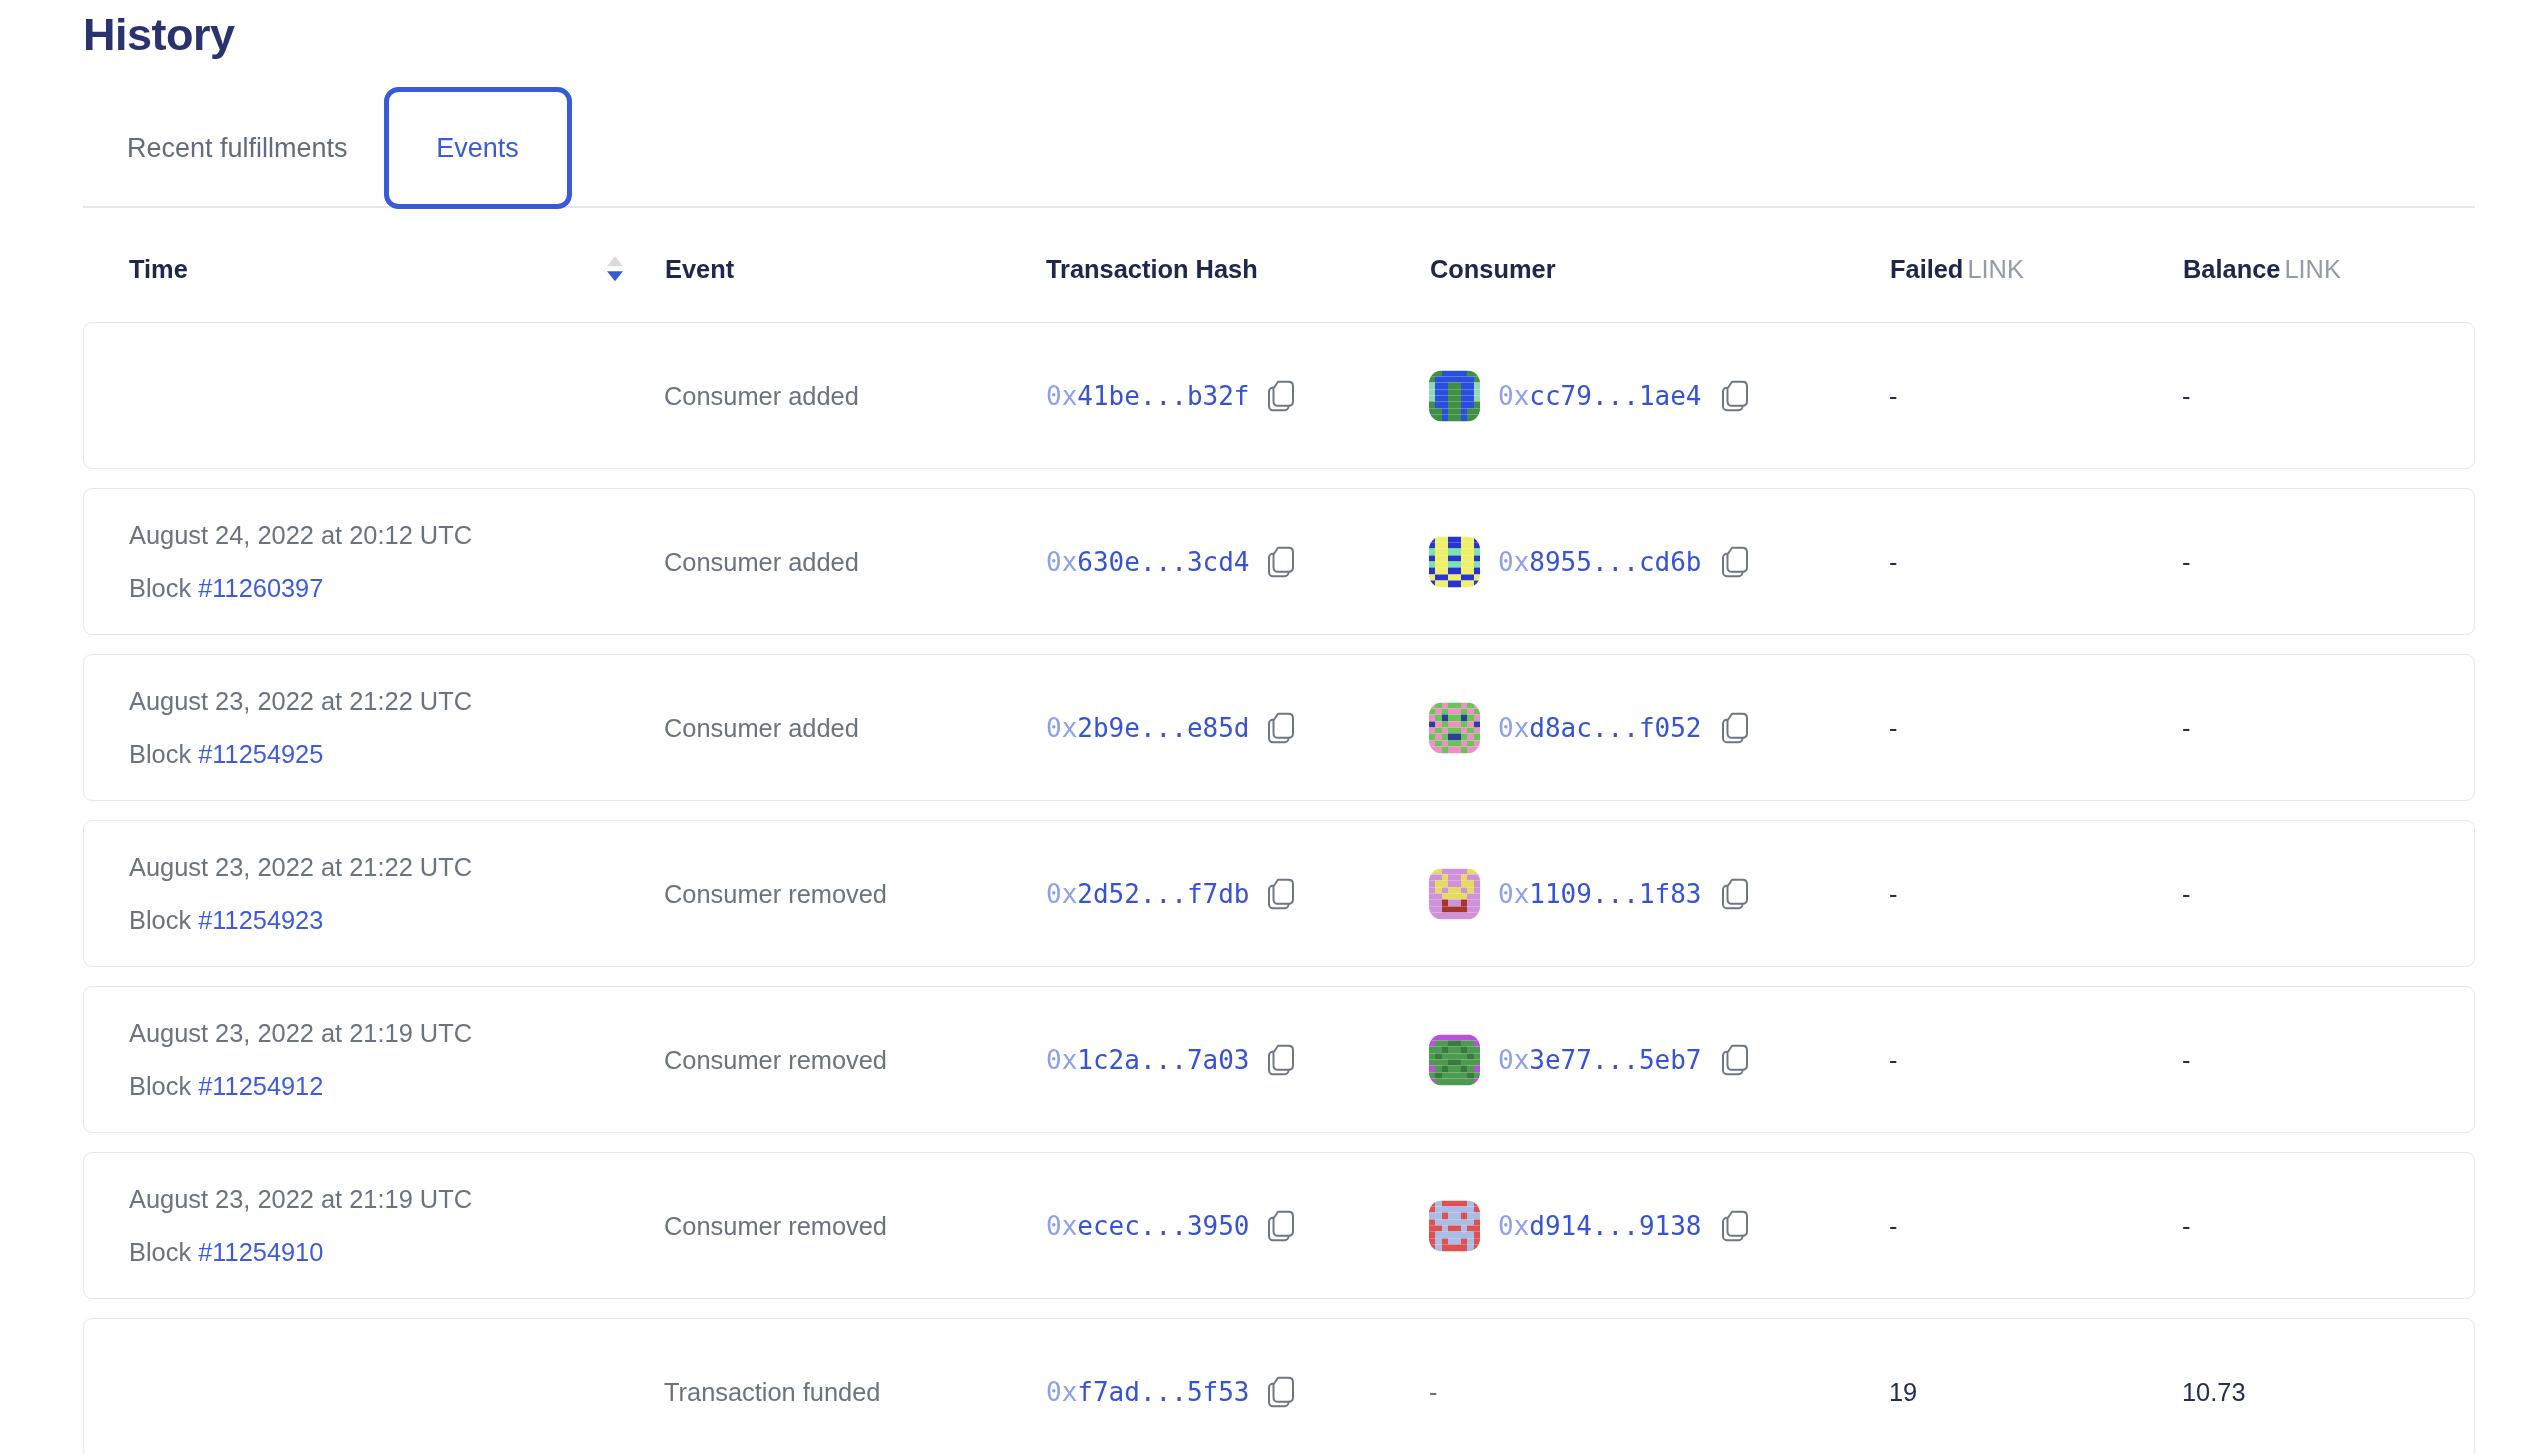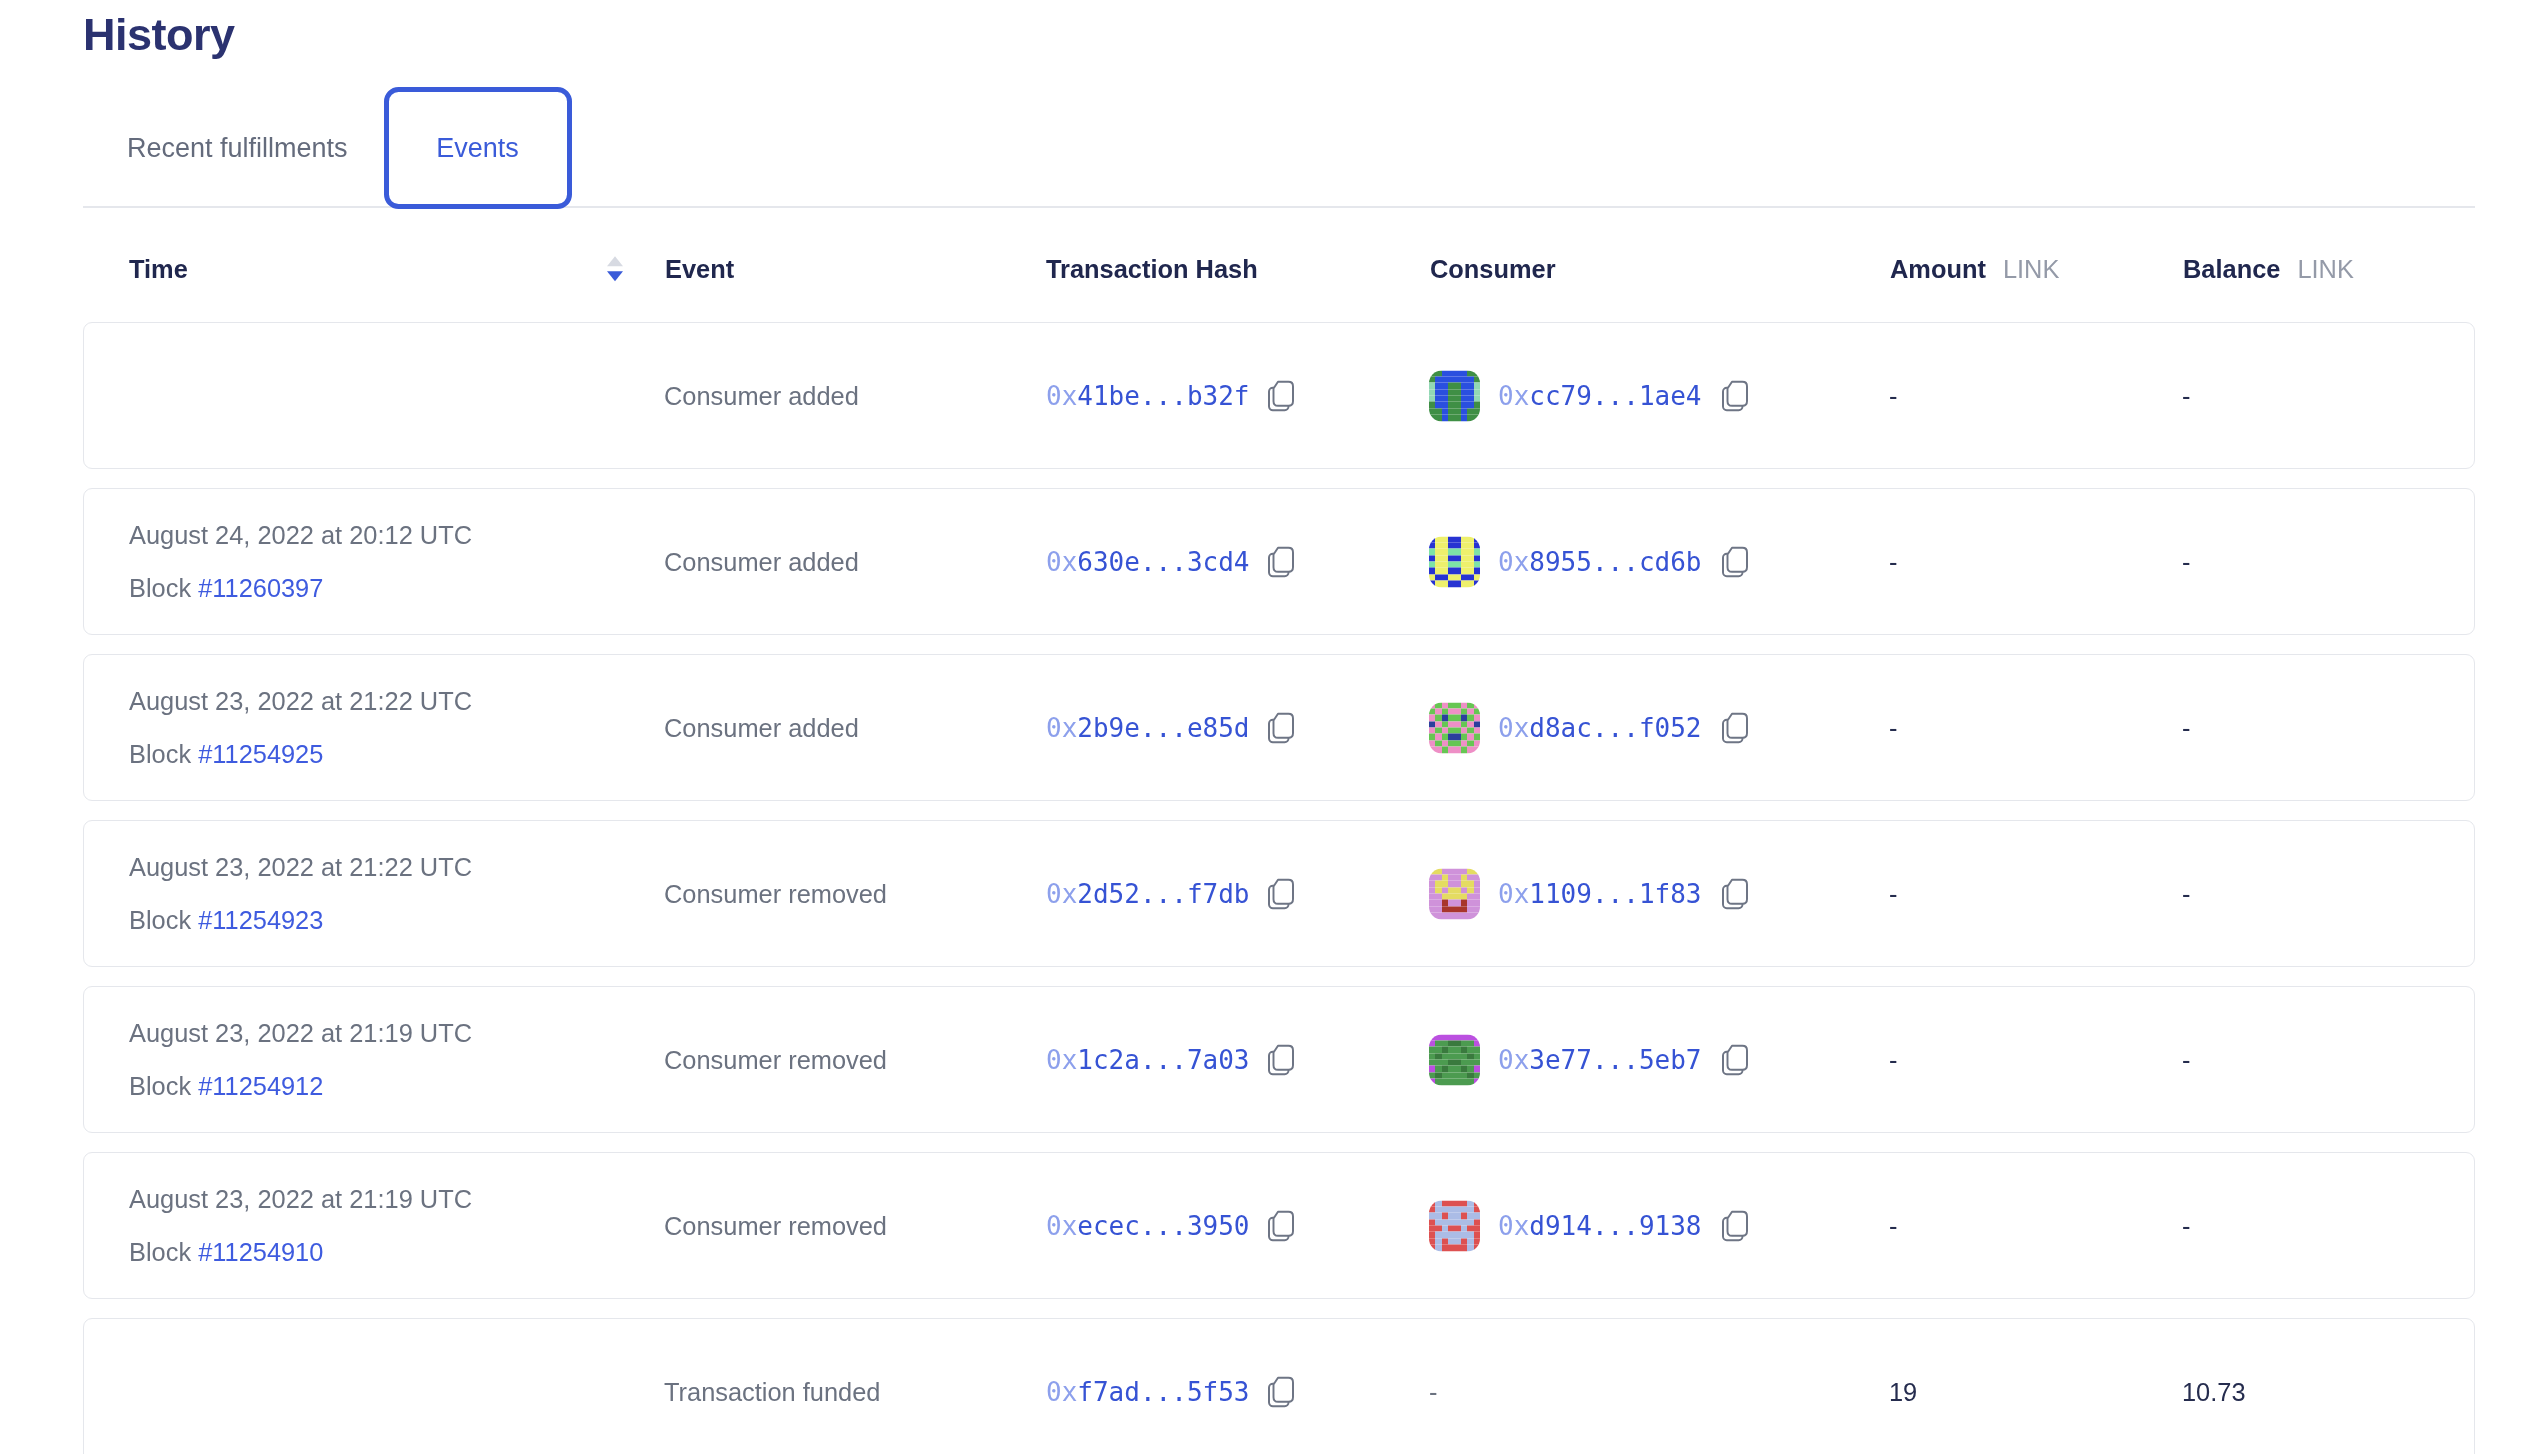--- a/index.html
+++ b/index.html
@@ -20,21 +20,21 @@
   .tabs{position:absolute;left:83px;top:87px;height:122px;display:flex;align-items:center;z-index:1;}
   .tab{height:122px;display:flex;align-items:center;font-size:27px;color:#646b7c;cursor:pointer;}
   .tab.t1{padding:0 36px 0 44px;}
   .tab.t3{padding:0 36px;}
   .tab.active{width:188px;justify-content:center;padding:0;background:#fff;
     border:5.5px solid var(--accent);border-radius:14.5px;color:var(--accent);font-weight:400;}
 
   .header-row{position:absolute;left:83px;top:236px;width:2392px;height:65px;}
   .hcell{position:absolute;top:50%;transform:translateY(-50%);font-size:25.4px;font-weight:700;
     color:var(--heading);white-space:nowrap;}
-  .hunit{font-weight:400;color:var(--unit);margin-left:17px;}
+  .hunit{font-weight:400;color:var(--unit);margin-left:4px;}
   .sortwrap{position:absolute;left:524px;top:50%;transform:translateY(-50%);
     display:flex;flex-direction:column;align-items:center;cursor:pointer;}
   .tri-up{width:0;height:0;border-left:8.2px solid transparent;border-right:8.2px solid transparent;
     border-bottom:10px solid var(--sort_inactive);margin-bottom:5.5px;}
   .tri-down{width:0;height:0;border-left:8.2px solid transparent;border-right:8.2px solid transparent;
     border-top:10px solid var(--accent);}
 
   .rows{position:absolute;left:83px;top:322px;width:2392px;}
   .card{position:relative;width:2392px;height:147px;background:#fff;
     border:1.8px solid var(--border);border-radius:9px;margin-bottom:19px;}
@@ -81,21 +81,21 @@
 
 <div class="header-row">
   <div class="hcell" style="left:46px">Time</div>
   <div class="sortwrap">
     <span class="tri-up"></span>
     <span class="tri-down"></span>
   </div>
   <div class="hcell" style="left:582px">Event</div>
   <div class="hcell" style="left:963px">Transaction Hash</div>
   <div class="hcell" style="left:1347px">Consumer</div>
-  <div class="hcell" style="left:1807px"><span>Amount</span><span class="hunit">LINK</span></div>
+  <div class="hcell" style="left:1807px"><span>Failed</span><span class="hunit">LINK</span></div>
   <div class="hcell" style="left:2100px"><span>Balance</span><span class="hunit">LINK</span></div>
 </div>
 
 <div class="rows">
   <div class="card">
     <div class="c-event">Consumer added</div>
     <div class="c-tx">
       <a class="hash"><span class="hpfx">0x</span><span>41be...b32f</span></a>
       <span class="copy">
         <svg viewBox="0 0 40 46" fill="none" xmlns="http://www.w3.org/2000/svg">

